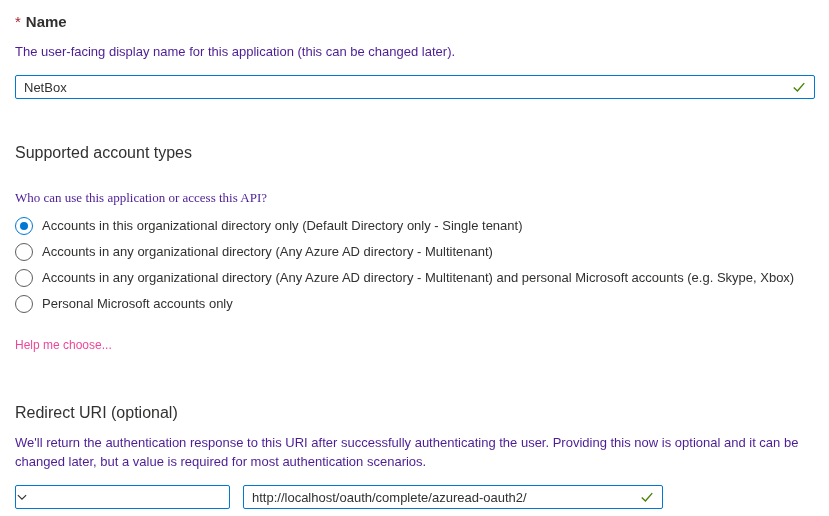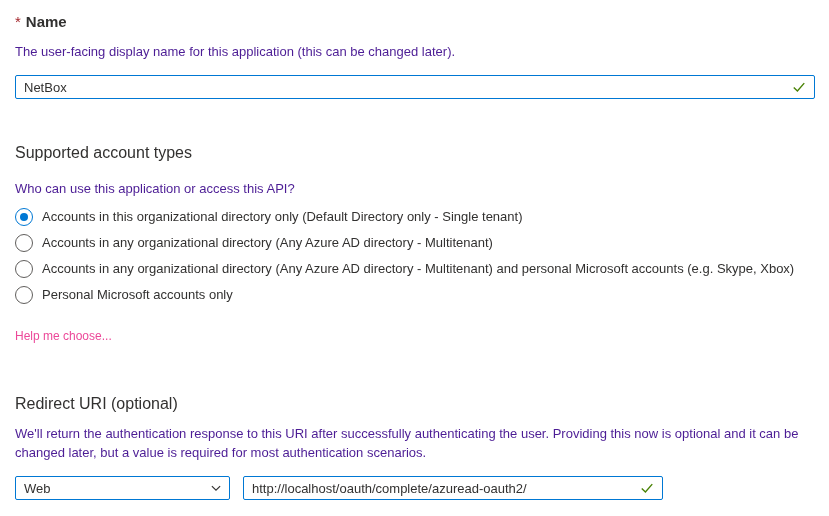--- a/index.html
+++ b/index.html
@@ -79,21 +79,21 @@
   .chevron-icon {
     flex: none; margin-right: 7px; color: #323130;
     display: flex; align-items: center;
   }
   .uri-wrap { width: 420px; }
 
   
   .mt-desc1   { margin-top: 12px; }
   .mt-input1  { margin-top: 15px; gap: 44px; }
   .mt-sect2   { margin-top: 43px; }
-  .mt-q       { margin-top: 18px; }
+  .mt-q       { margin-top: 27px; font-family: Liberation Serif, serif; }
   .mt-link    { margin-top: 20px; }
   .mt-sect3   { margin-top: 49px; }
   .mt-desc3   { margin-top: 10px; }
 </style>
 </head>
 <body>
 
 <div class="page">
 
   <div>
@@ -146,21 +146,20 @@
   </div>
 
   <div>
     <div class="section-title mt-sect3">Redirect URI (optional)</div>
 
     <p class="desc desc-wrap mt-desc3">We'll return the authentication response to this URI after successfully authenticating the user. Providing this now is optional and it can be changed later, but a value is required for most authentication scenarios.</p>
 
     <div class="controls-row">
 
       <div class="select-wrap">
-        <span class="select-value">Web</span>
         <span class="chevron-icon">
           <svg width="12" height="12" viewBox="0 0 16 16" aria-hidden="true">
             <path d="M2.5 5.5 L8 11 L13.5 5.5" stroke="currentColor" stroke-width="1.5" fill="none"></path>
           </svg>
         </span>
       </div>
 
       <div class="input-wrap uri-wrap">
         <input class="text-input" type="text" value="http://localhost/oauth/complete/azuread-oauth2/" style="">
         <span class="check-icon">

